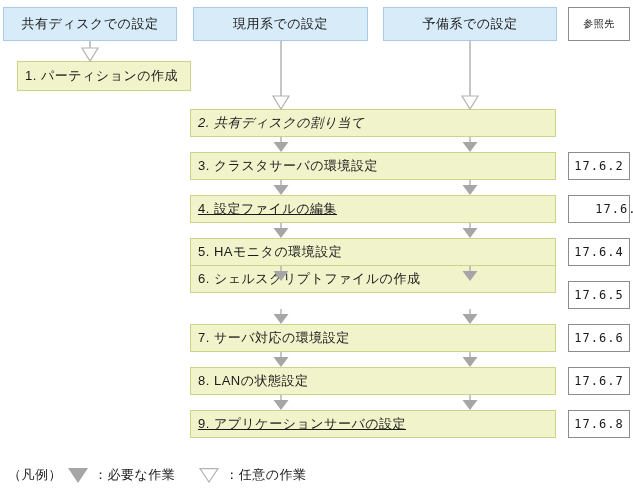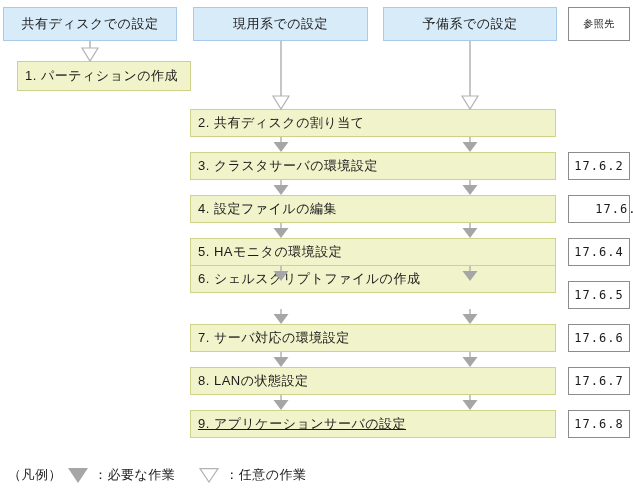--- a/index.html
+++ b/index.html
@@ -53,23 +53,23 @@
 
 <div class="canvas">
 
   <div class="box hdr" style="left:3px;width:174px;">共有ディスクでの設定</div>
   <div class="box hdr" style="left:193px;width:175px;">現用系での設定</div>
   <div class="box hdr" style="left:383px;width:174px;">予備系での設定</div>
   <div class="box refhdr" style="left:568px;width:62px;">参照先</div>
 
   <div class="box step" style="left:17px;top:61px;width:174px;height:30px;">1. パーティションの作成</div>
 
-  <div class="box step mid" style="top:109px;">2. 共有ディスクの割り当て</div>
+  <div class="box step mid" style="top:109px;font-style:italic;">2. 共有ディスクの割り当て</div>
   <div class="box step mid" style="top:152px;">3. クラスタサーバの環境設定</div>
-  <div class="box step mid" style="top:195px;">4. 設定ファイルの編集</div>
+  <div class="box step mid" style="top:195px;text-decoration:underline;">4. 設定ファイルの編集</div>
   <div class="box step mid" style="top:238px;">5. HAモニタの環境設定</div>
   <div class="box step mid" style="top:265px;">6. シェルスクリプトファイルの作成</div>
   <div class="box step mid" style="top:324px;">7. サーバ対応の環境設定</div>
   <div class="box step mid" style="top:367px;">8. LANの状態設定</div>
   <div class="box step mid" style="top:410px;text-decoration:underline;">9. アプリケーションサーバの設定</div>
 
   <div class="box ref" style="top:152px;">17.6.2</div>
   <div class="box ref" style="top:195px;padding-left:42px;">17.6.3</div>
   <div class="box ref" style="top:238px;">17.6.4</div>
   <div class="box ref" style="top:281px;">17.6.5</div>

